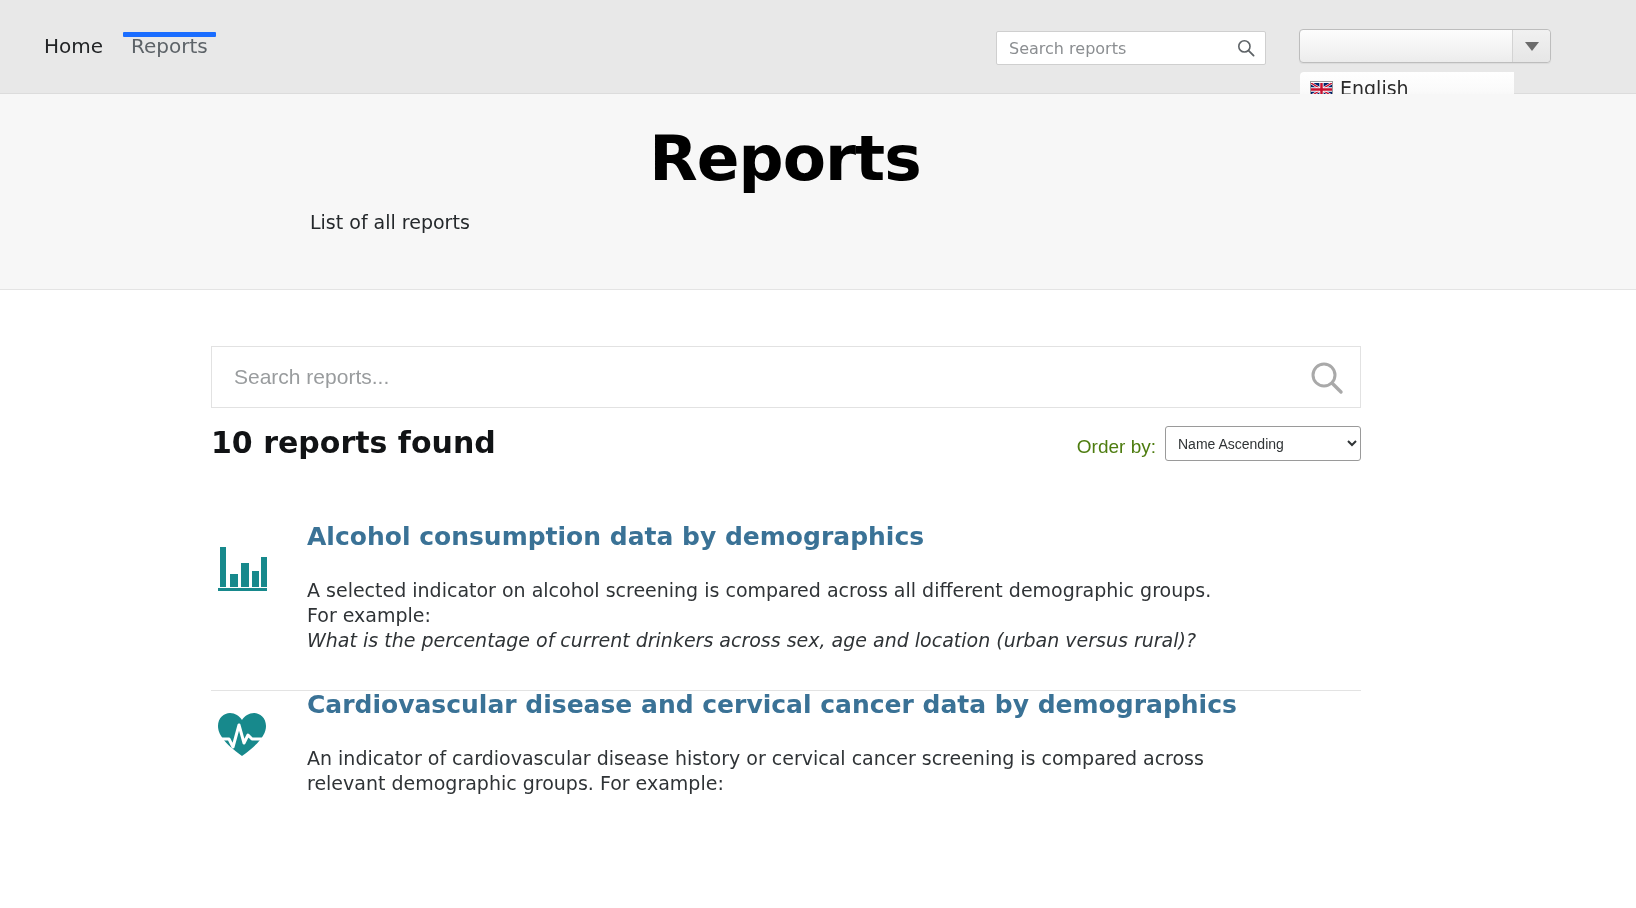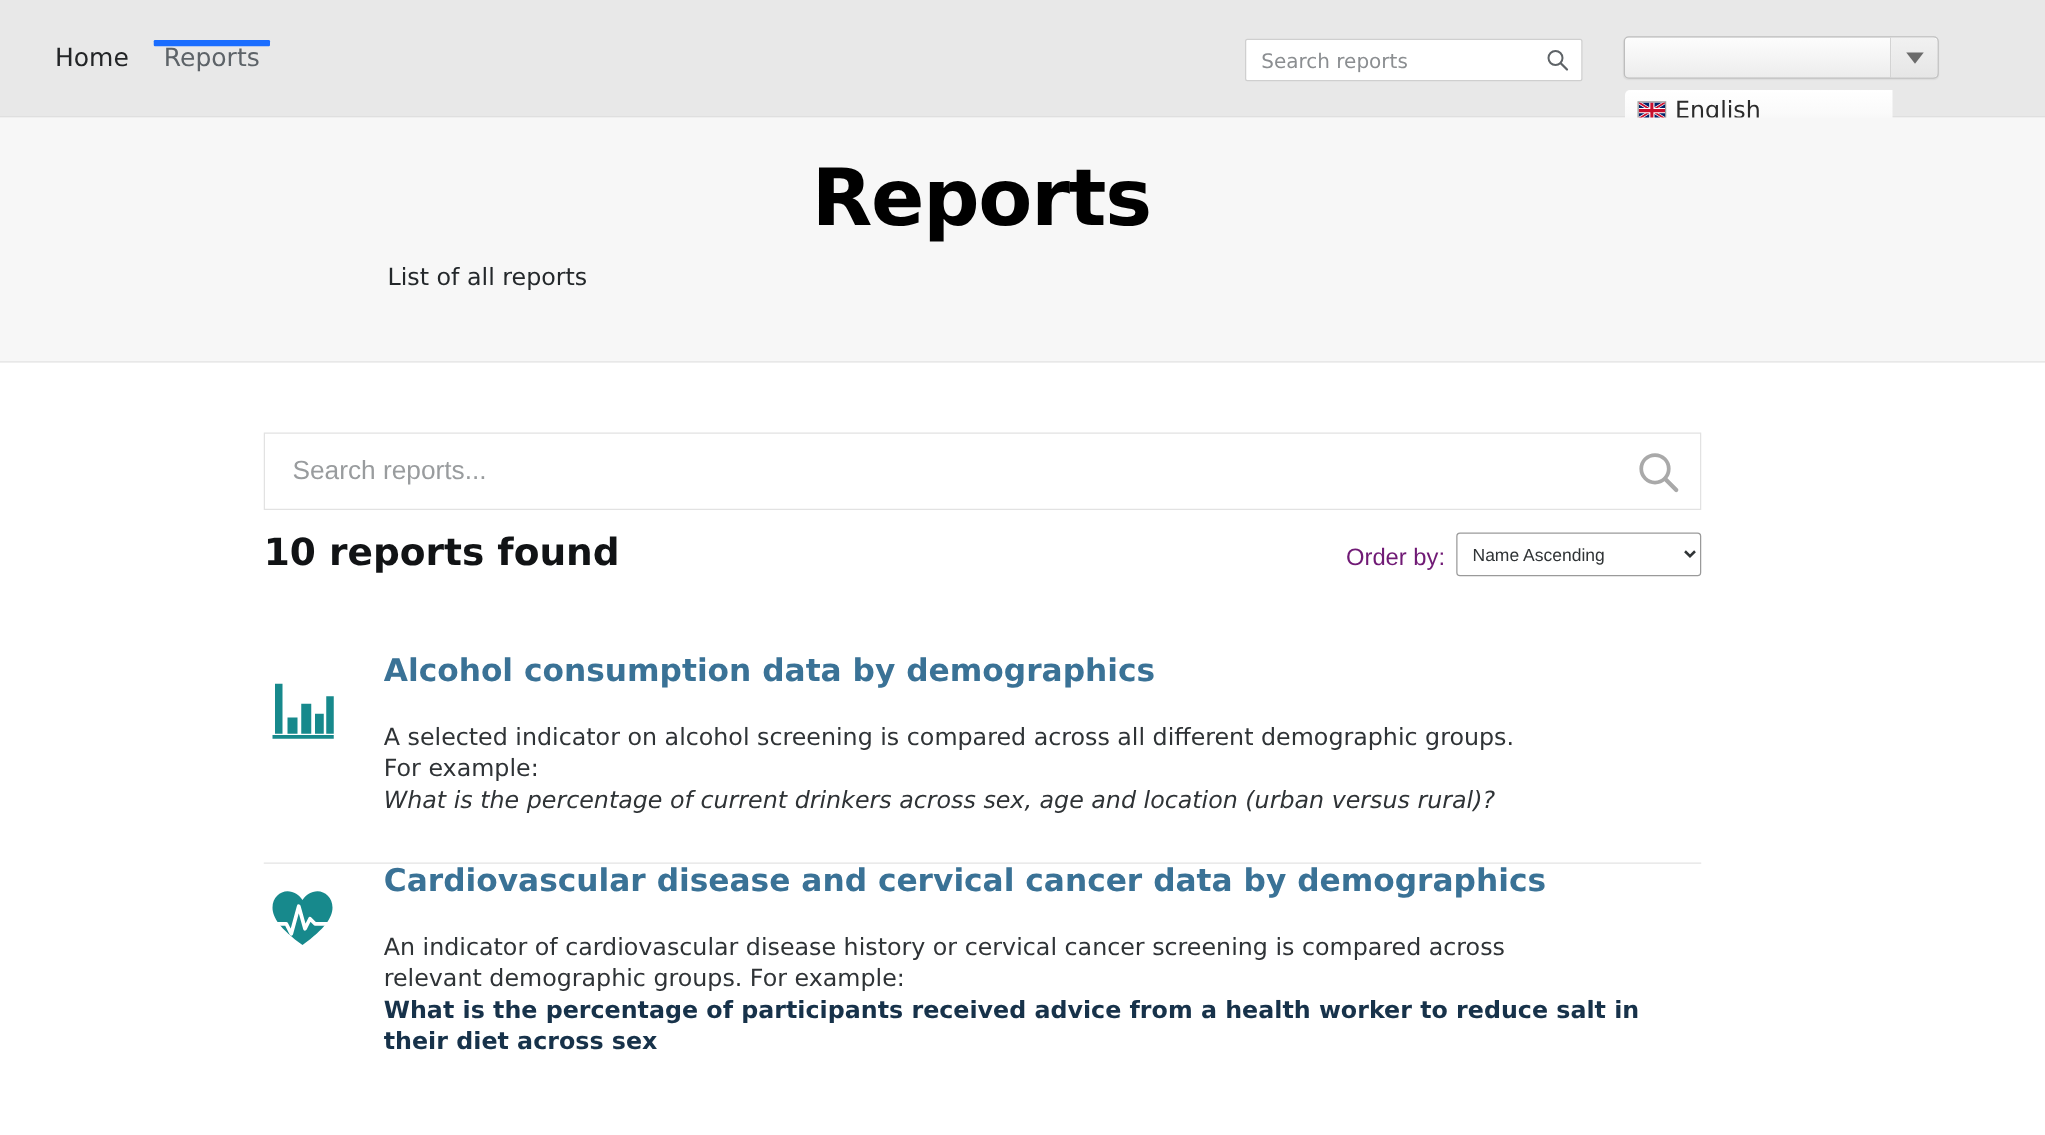--- a/index.html
+++ b/index.html
@@ -197,21 +197,21 @@
     font-size: 30px;
     color: #111315;
     line-height: 1.15;
     white-space: nowrap;
   }
   .orderby-label {
     position: absolute;
     right: 205px; top: 10px;
     font-family: "Liberation Sans", sans-serif;
     font-size: 19px;
-    color: #701a75;
+    color: #4d7c0f;
     white-space: nowrap;
   }
   .orderby-select {
     position: absolute;
     right: 0; top: 0;
     width: 196px; height: 35px;
     font-family: "Liberation Sans", sans-serif;
     font-size: 14px;
     color: #303436;
     padding-left: 8px;
@@ -375,18 +375,17 @@
     <div class="report-item" style="padding-bottom:0;">
       <span class="report-icon">
         <svg width="52" height="52" viewBox="0 0 52 52" aria-hidden="true">
           <path d="M26 47 C8 34 2 25 2 17 C2 9 8 4 14 4 C19 4 23.5 7 26 11 C28.5 7 33 4 38 4 C44 4 50 9 50 17 C50 25 44 34 26 47 Z" fill="#17898c"></path>
           <polyline points="2,30 13,30 17,38 23,16 28,34 32,26 36,30 50,30" fill="none" stroke="#ffffff" stroke-width="3" stroke-linejoin="round" stroke-linecap="round"></polyline>
         </svg>
       </span>
       <div class="report-body">
         <a class="report-title" href="#">Cardiovascular disease and cervical cancer data by demographics</a>
         <p class="report-desc">An indicator of cardiovascular disease history or cervical cancer screening is compared across relevant demographic groups. For example:</p>
-        <p class="report-example bold-cut">What is the percentage of participants received advice from a health worker to reduce salt in their diet across sex</p>
       </div>
     </div>
 
   </div>
 </div>
 
 </body></html>

